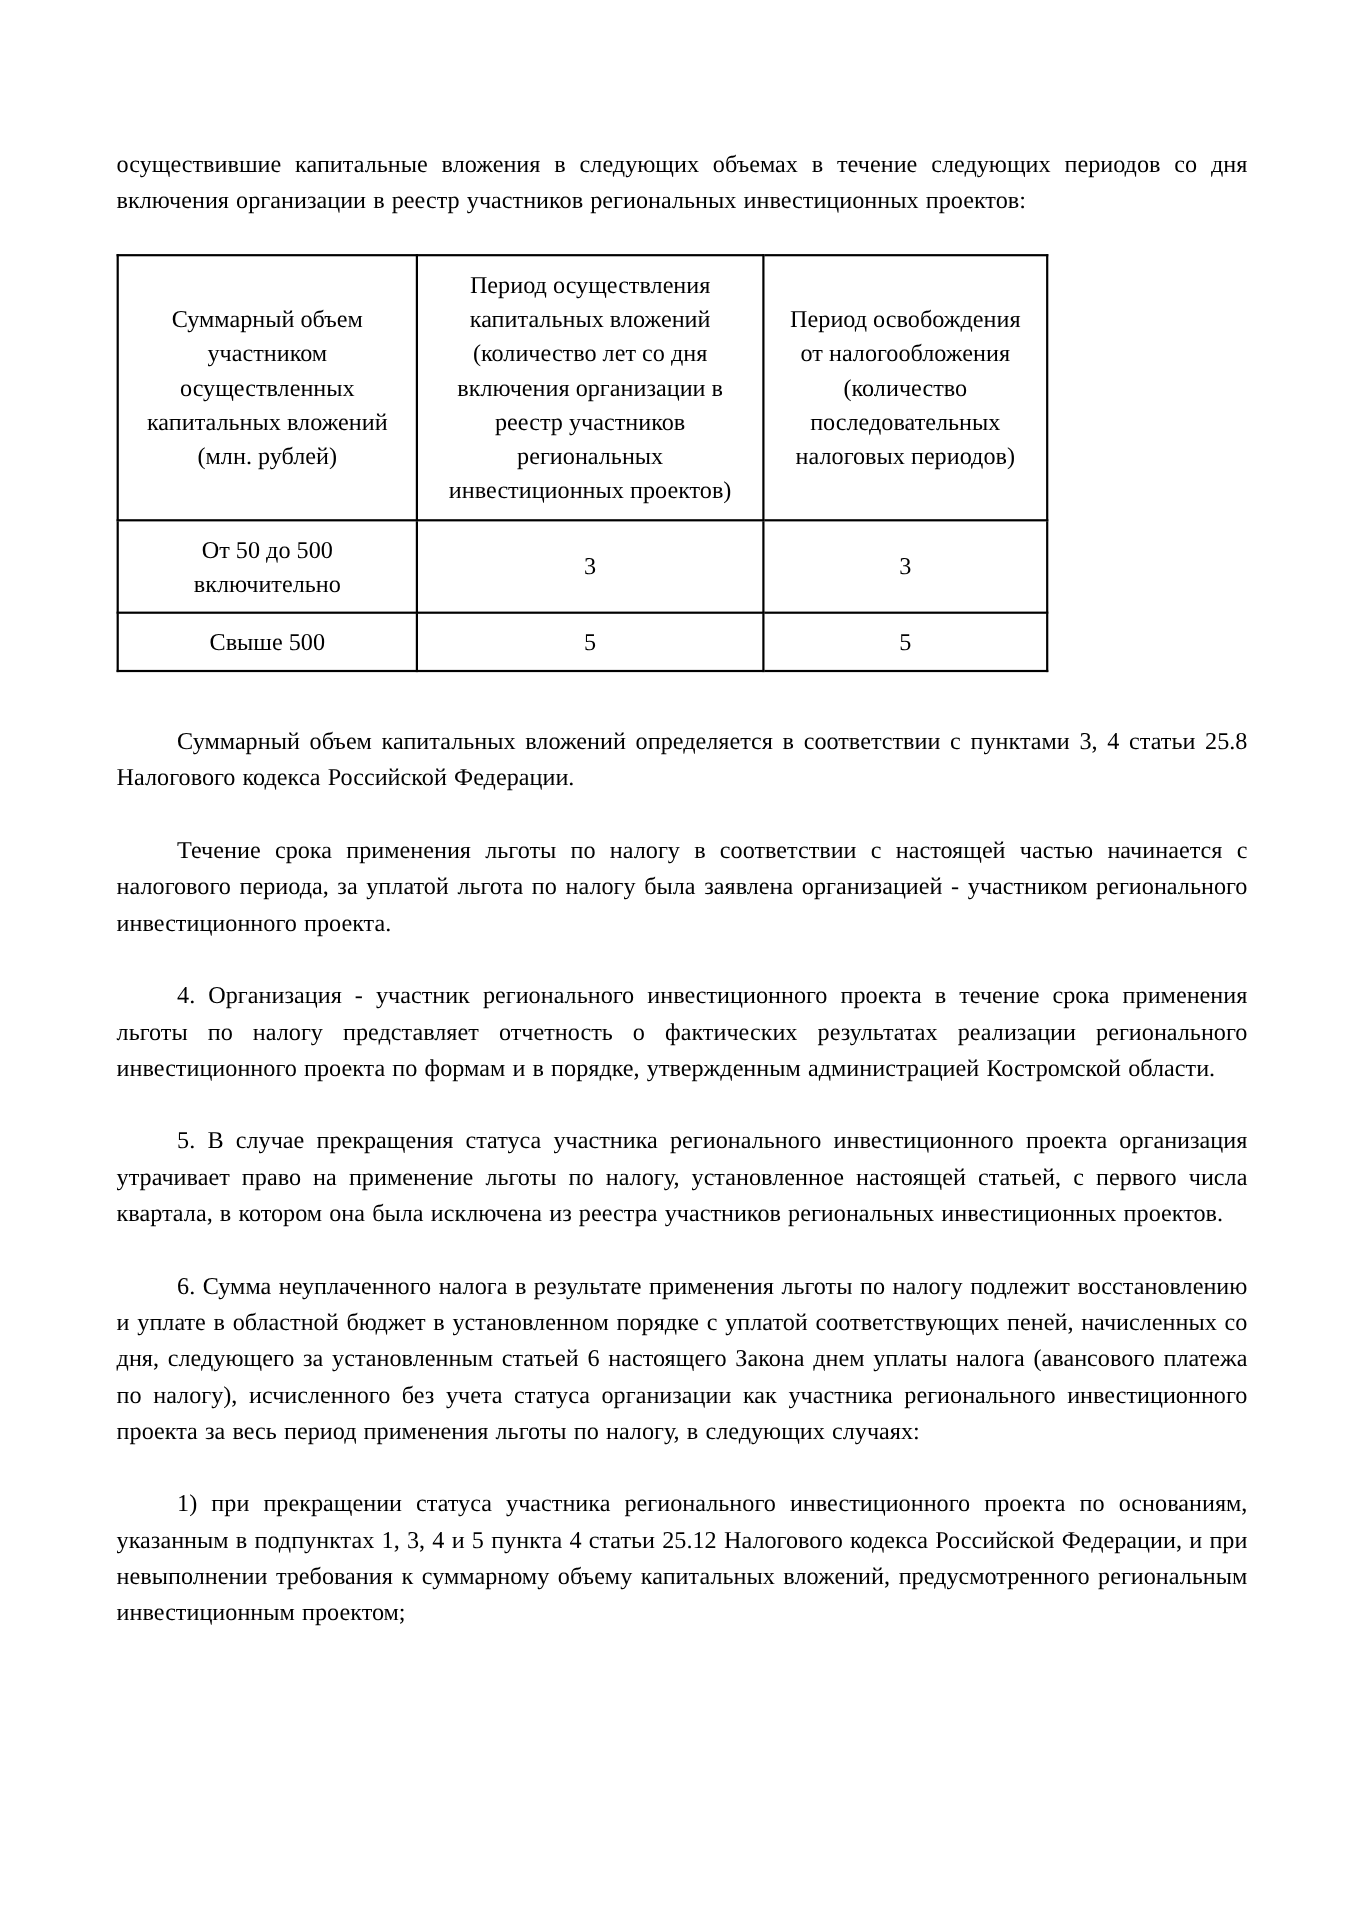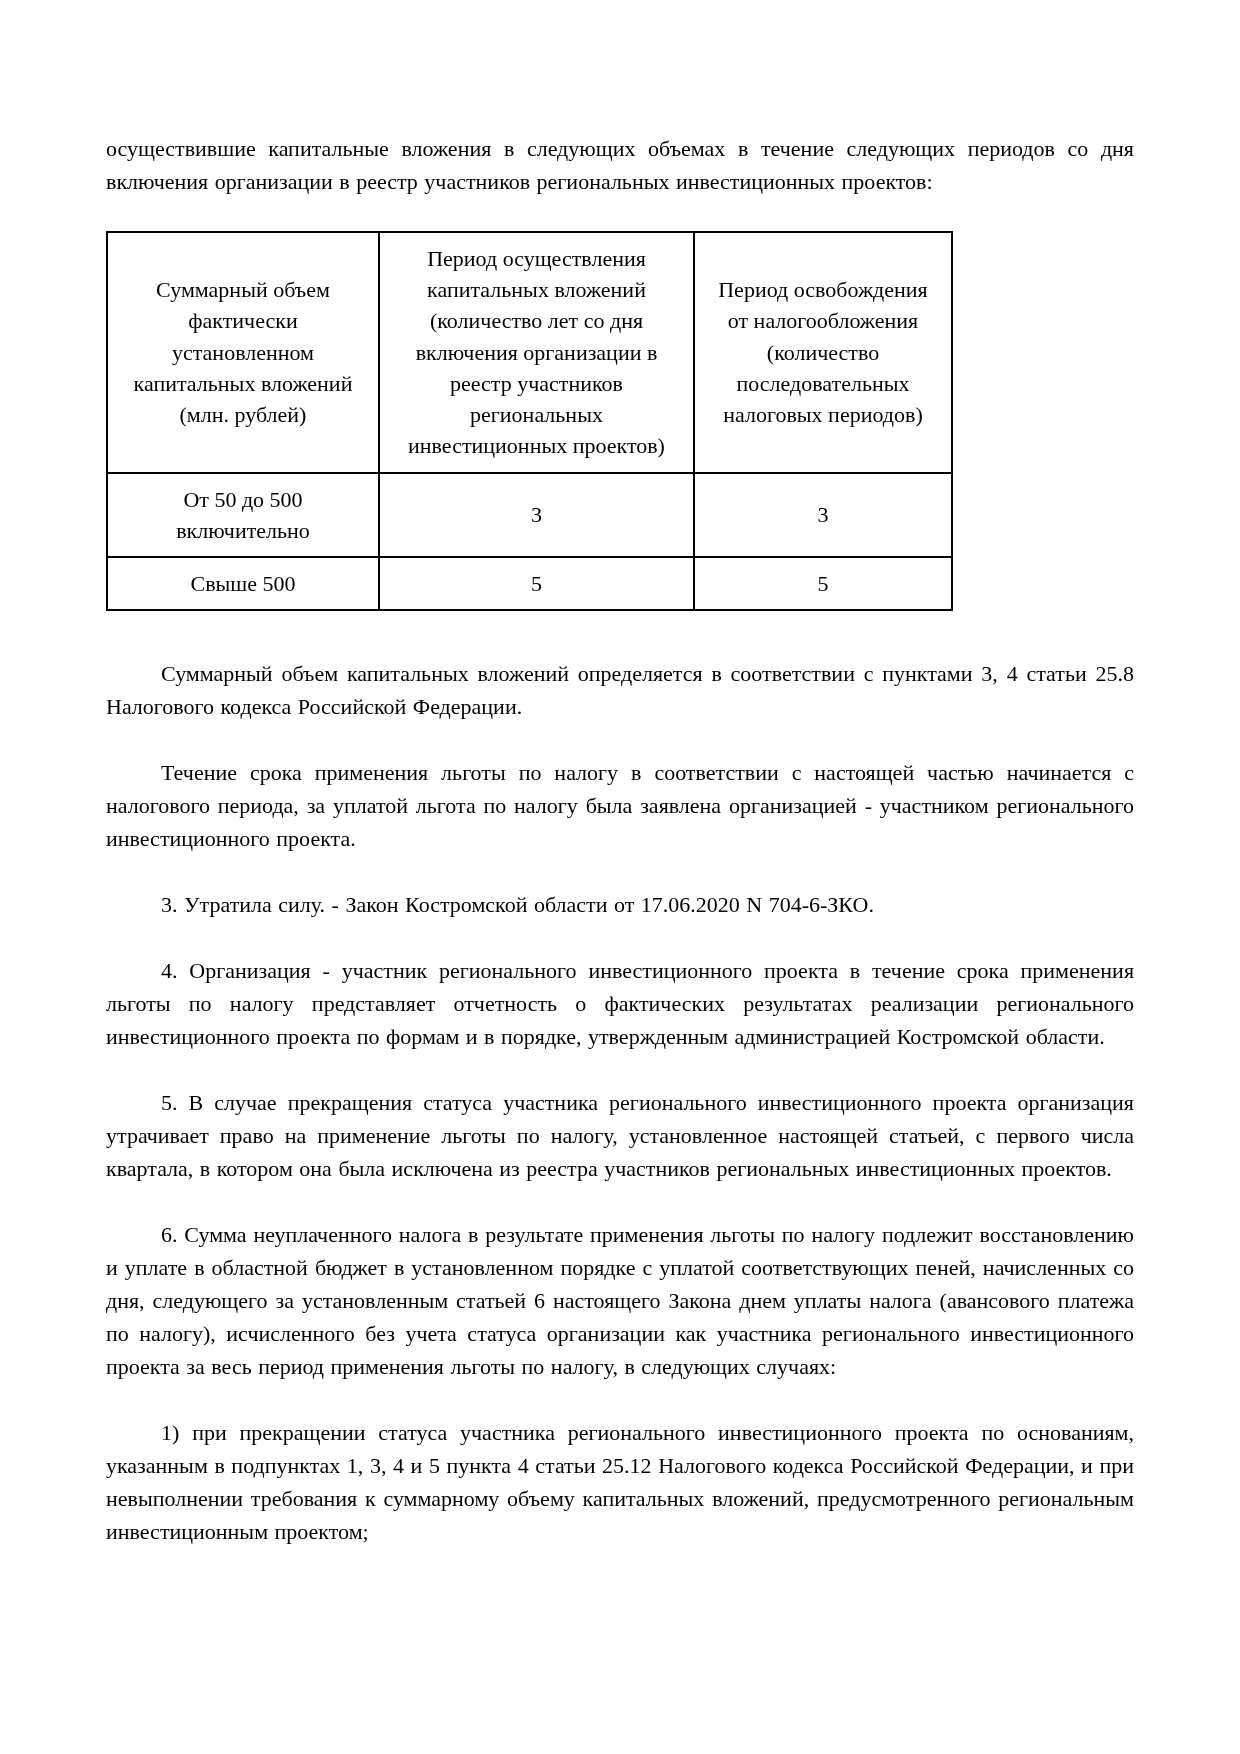--- a/index.html
+++ b/index.html
@@ -57,21 +57,21 @@
   <p class="para no-indent">осуществившие капитальные вложения в следующих объемах в течение следующих периодов со дня включения организации в реестр участников региональных инвестиционных проектов:</p>
 
   <table class="inv-table">
     <colgroup>
       <col class="c1">
       <col class="c2">
       <col class="c3">
     </colgroup>
     <thead>
       <tr>
-        <th>Суммарный объем фактически установленном капитальных вложений (млн. рублей)</th>
+        <th>Суммарный объем участником осуществленных капитальных вложений (млн. рублей)</th>
         <th>Период осуществления капитальных вложений (количество лет со дня включения организации в реестр участников региональных инвестиционных проектов)</th>
         <th>Период освобождения от налогообложения (количество последовательных налоговых периодов)</th>
       </tr>
     </thead>
     <tbody>
       <tr class="r1">
         <td>От 50 до 500
 включительно</td>
         <td>3</td>
         <td>3</td>
@@ -81,21 +81,20 @@
         <td>5</td>
         <td>5</td>
       </tr>
     </tbody>
   </table>
 
   <p class="para">Суммарный объем капитальных вложений определяется в соответствии с пунктами 3, 4 статьи 25.8 Налогового кодекса Российской Федерации.</p>
 
   <p class="para">Течение срока применения льготы по налогу в соответствии с настоящей частью начинается с налогового периода, за уплатой льгота по налогу была заявлена организацией - участником регионального инвестиционного проекта.</p>
 
-  <p class="para">3. Утратила силу. - Закон Костромской области от 17.06.2020 N 704-6-ЗКО.</p>
 
   <p class="para">4. Организация - участник регионального инвестиционного проекта в течение срока применения льготы по налогу представляет отчетность о фактических результатах реализации регионального инвестиционного проекта по формам и в порядке, утвержденным администрацией Костромской области.</p>
 
   <p class="para">5. В случае прекращения статуса участника регионального инвестиционного проекта организация утрачивает право на применение льготы по налогу, установленное настоящей статьей, с первого числа квартала, в котором она была исключена из реестра участников региональных инвестиционных проектов.</p>
 
   <p class="para">6. Сумма неуплаченного налога в результате применения льготы по налогу подлежит восстановлению и уплате в областной бюджет в установленном порядке с уплатой соответствующих пеней, начисленных со дня, следующего за установленным статьей 6 настоящего Закона днем уплаты налога (авансового платежа по налогу), исчисленного без учета статуса организации как участника регионального инвестиционного проекта за весь период применения льготы по налогу, в следующих случаях:</p>
 
   <p class="para">1) при прекращении статуса участника регионального инвестиционного проекта по основаниям, указанным в подпунктах 1, 3, 4 и 5 пункта 4 статьи 25.12 Налогового кодекса Российской Федерации, и при невыполнении требования к суммарному объему капитальных вложений, предусмотренного региональным инвестиционным проектом;</p>
 
 

